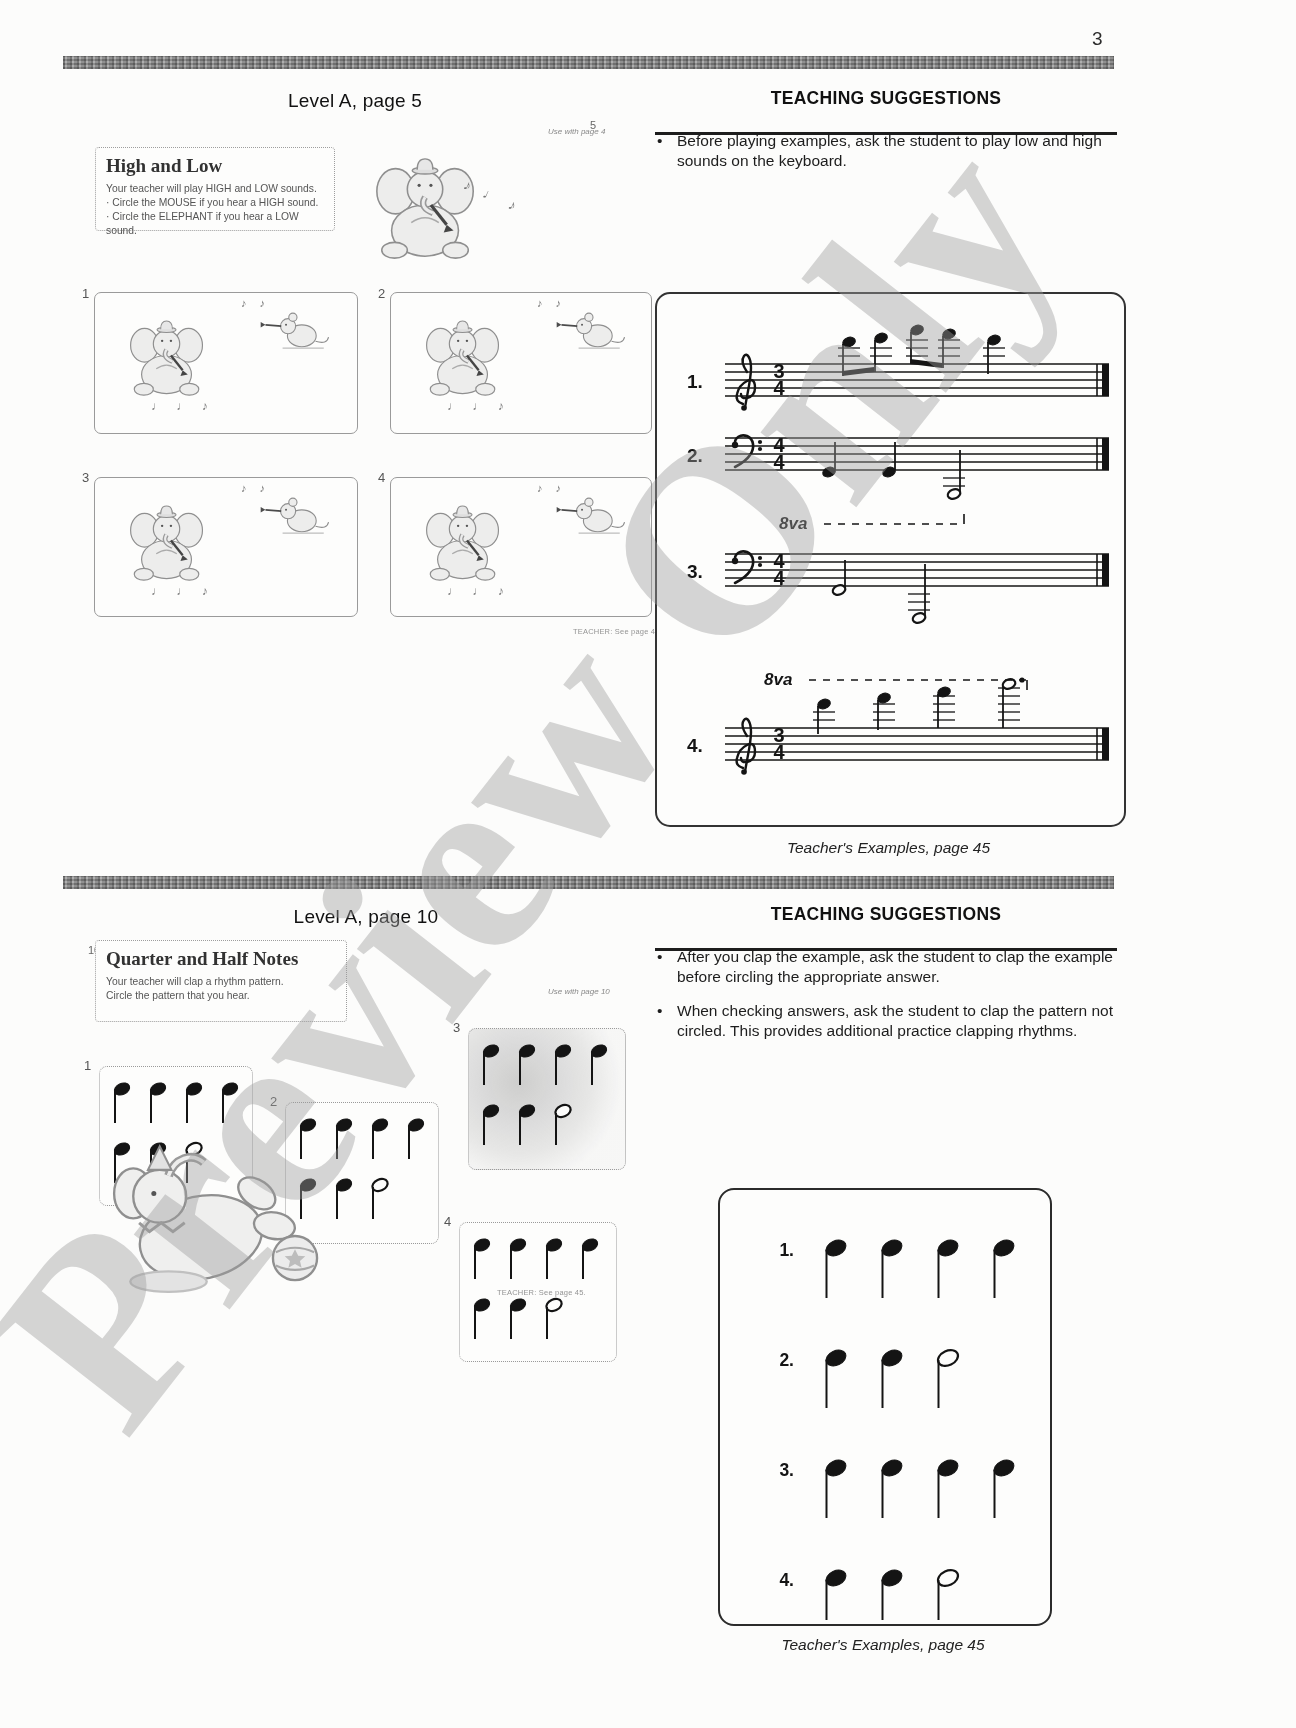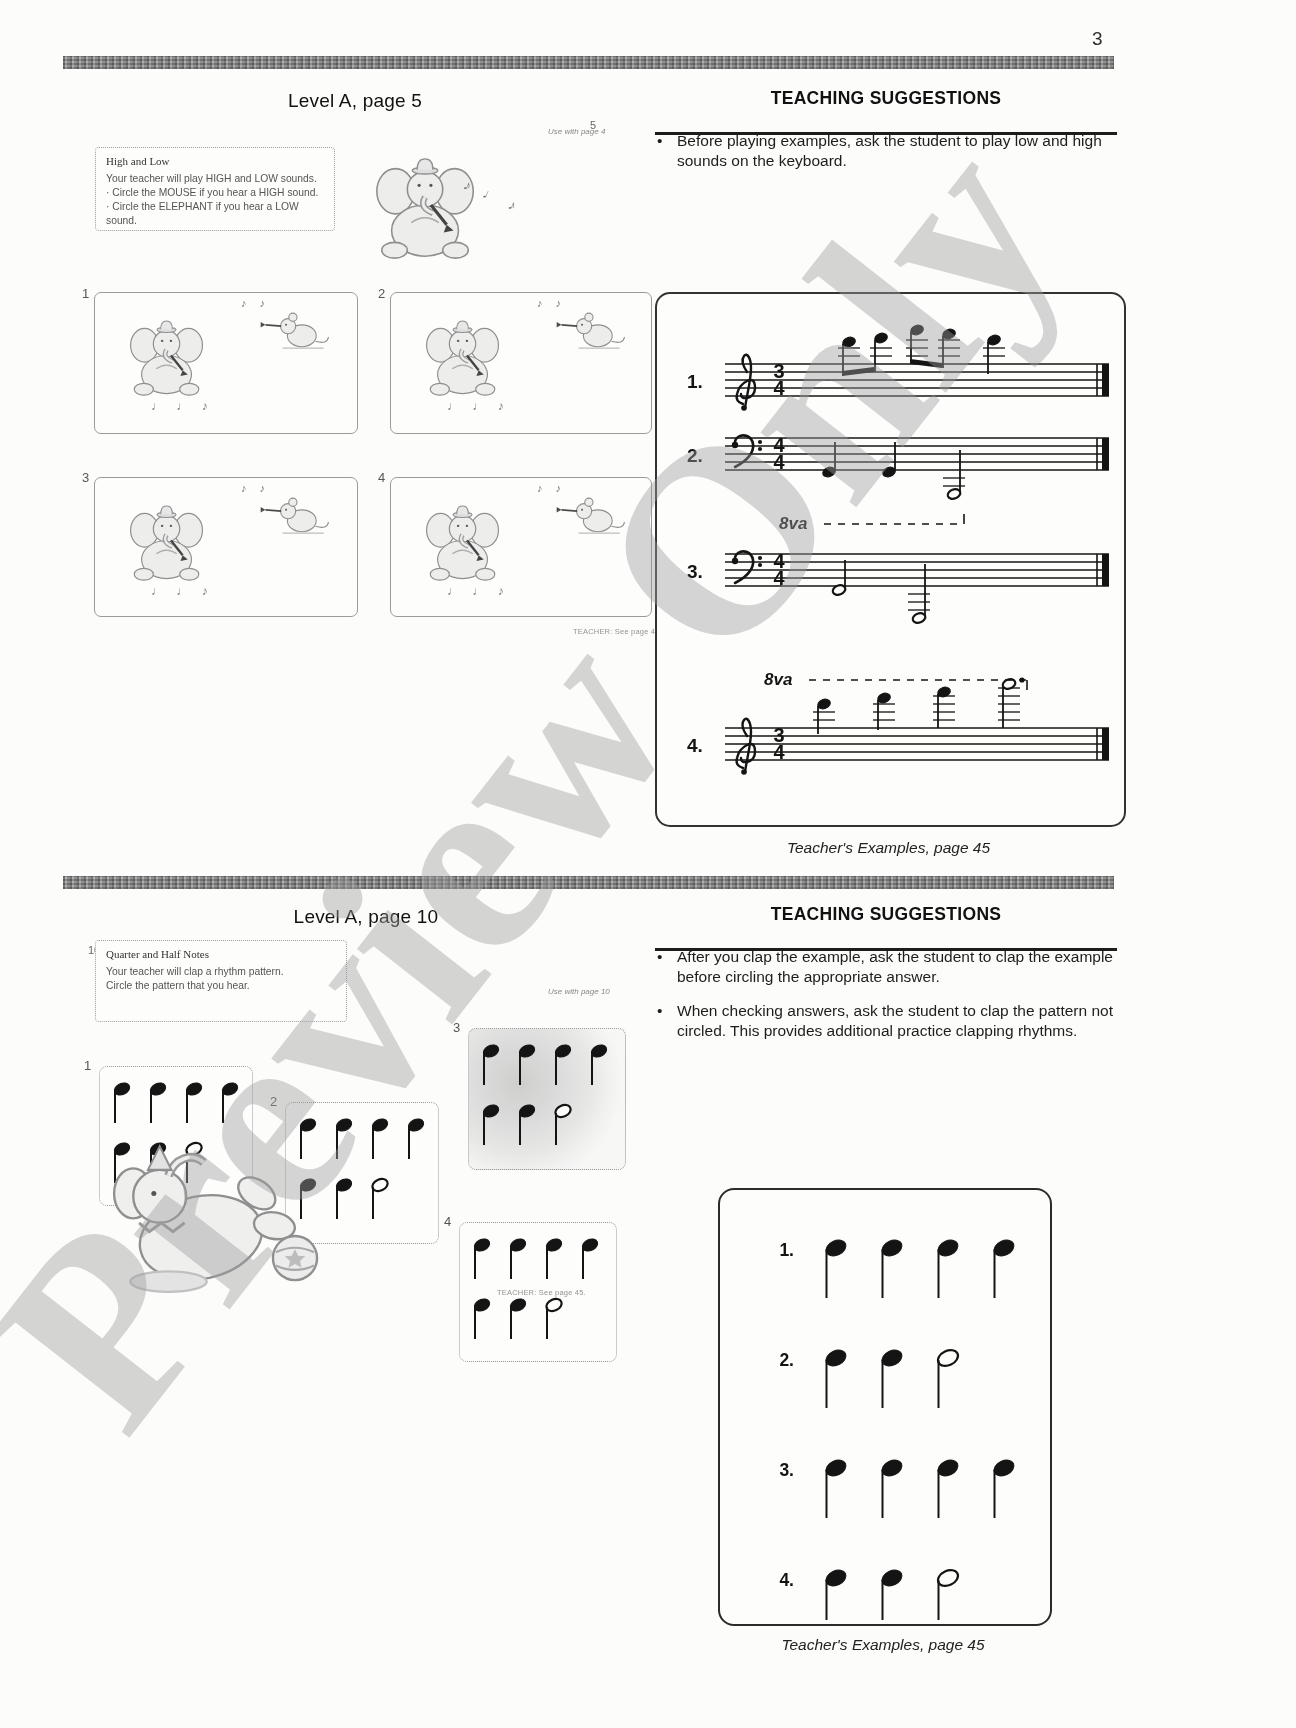--- a/index.html
+++ b/index.html
@@ -14,21 +14,21 @@
   .colhead{position:absolute;font-weight:normal;font-size:19px;text-align:center;letter-spacing:.2px;color:#111;}
   .tshead{position:absolute;width:462px;text-align:center;}
   .tshead .t{font-weight:bold;font-size:17.5px;letter-spacing:.3px;padding-bottom:23px;border-bottom:3.5px solid #1d1d1d;color:#111;}
   .tsbullet{position:absolute;width:478px;font-size:15.5px;line-height:1.32;color:#1d1d1d;display:flex;}
   .tsbullet .bul{width:20px;flex:none;}
   .caption{position:absolute;text-align:center;font-style:italic;font-size:15.5px;color:#222;}
   
   .minipnum{position:absolute;font-size:11px;color:#666;}
   .usewith{position:absolute;font-size:8px;font-style:italic;color:#888;}
   .stubox{position:absolute;border:1px dotted #9d9d9d;border-radius:4px;background:#fdfdfc;padding:7px 10px;}
-  .stubox .ttl{font-family:"Liberation Serif",serif;font-weight:normal;font-size:11px;color:#323232;margin-bottom:5px;}
+  .stubox .ttl{font-family:"Liberation Serif",serif;font-weight:bold;font-size:19px;color:#323232;margin-bottom:5px;}
   .stubox .ln{font-size:10.3px;color:#555;line-height:1.35;}
   .stubox .bu{font-size:10.3px;color:#555;line-height:1.35;}
   .stubox .bu::before{content:"· ";}
   .boxlabel{position:absolute;font-size:13px;color:#555;}
   .s1box{position:absolute;border:1.3px solid #9a9a9a;border-radius:7px;background:#fdfdfc;}
   .s1box .ele{position:absolute;left:26px;top:20px;width:94px;height:88px;}
   .s1box .mouse{position:absolute;left:164px;top:14px;width:76px;height:48px;}
   .noteglyphs{position:absolute;color:#777;letter-spacing:5px;}
   .s1box .nm{left:146px;top:4px;font-size:11px;}
   .s1box .ne{left:56px;top:106px;font-size:12px;}

